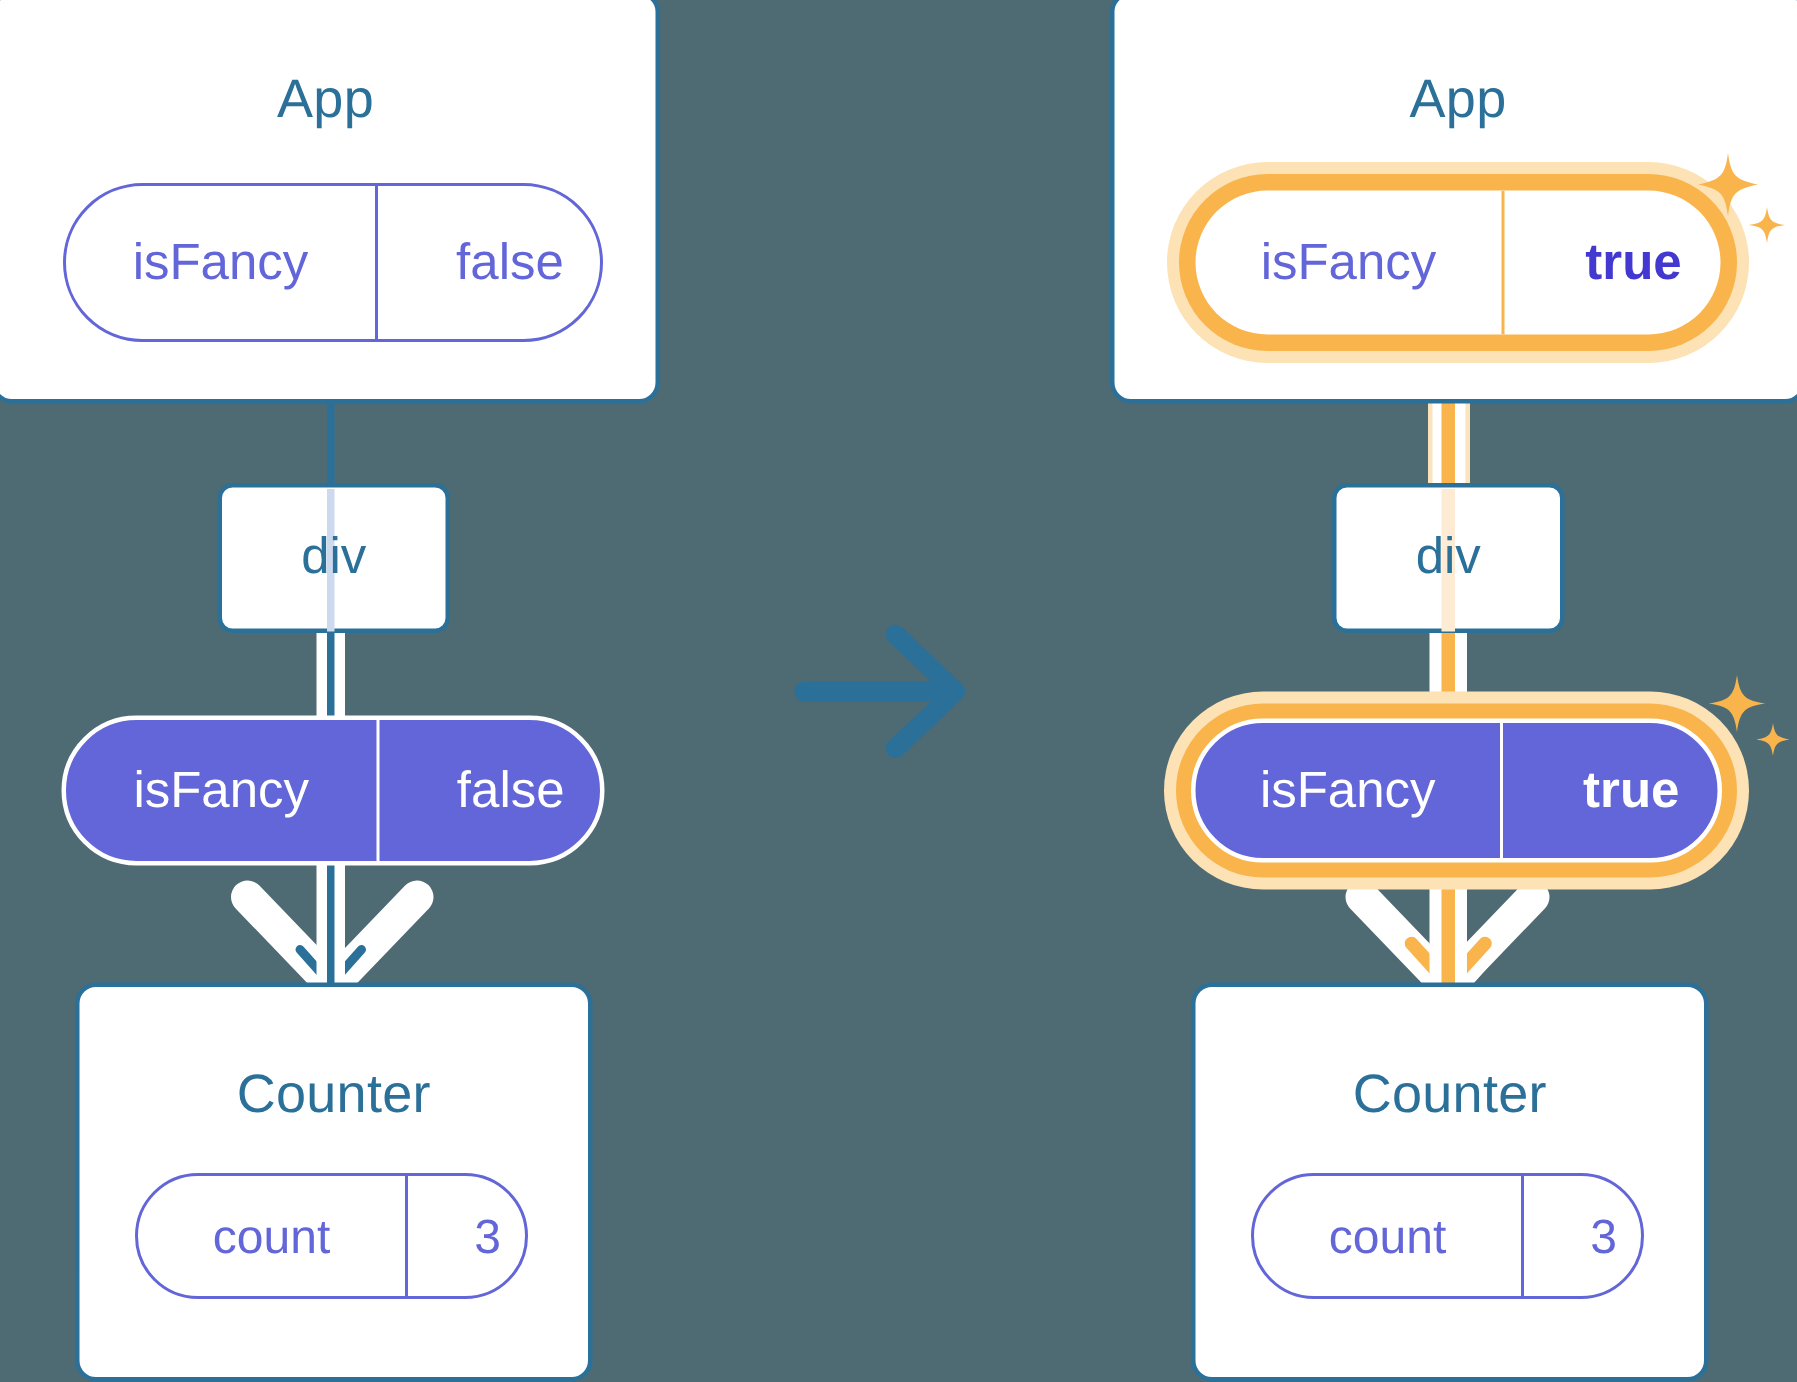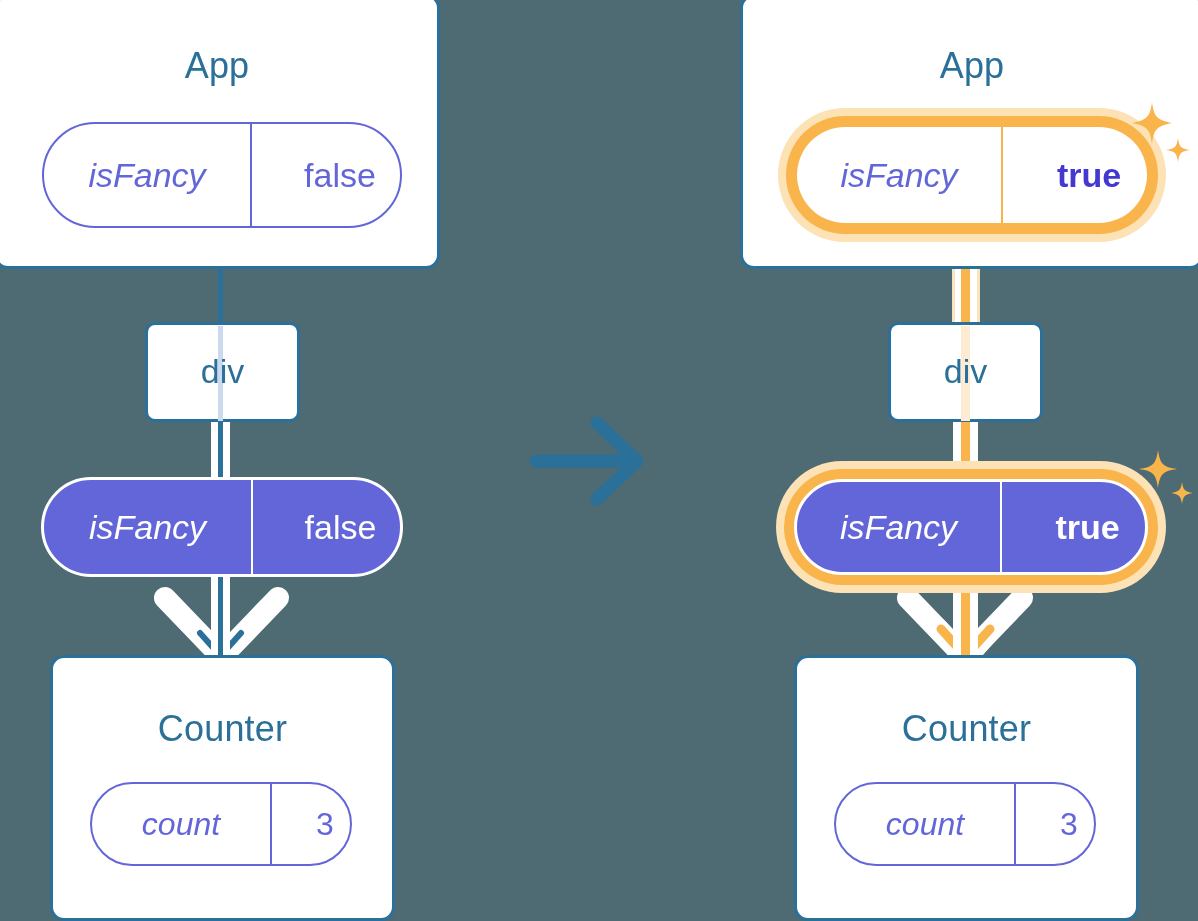--- a/index.html
+++ b/index.html
@@ -38,21 +38,21 @@
     display:flex;
     align-items:stretch;
     border-radius:999px;
     overflow:hidden;
     z-index:8;
   }
   .pill .seg{
     display:flex;align-items:center;justify-content:center;
     box-sizing:border-box;
   }
-  .pill .seg-k{flex:0 0 auto;font-style:italic;}
+  .pill .seg-k{flex:0 0 auto;}
   .pill .seg-v{flex:1 1 auto;padding-left:28px;}
 
   
   .pill-outline{
     border:2px solid #6366d8;
     background:transparent;
   }
   .pill-outline .seg{color:#6366d8;font-size:34px;}
   .pill-outline .seg-v{border-left:2px solid #6366d8;}
 

